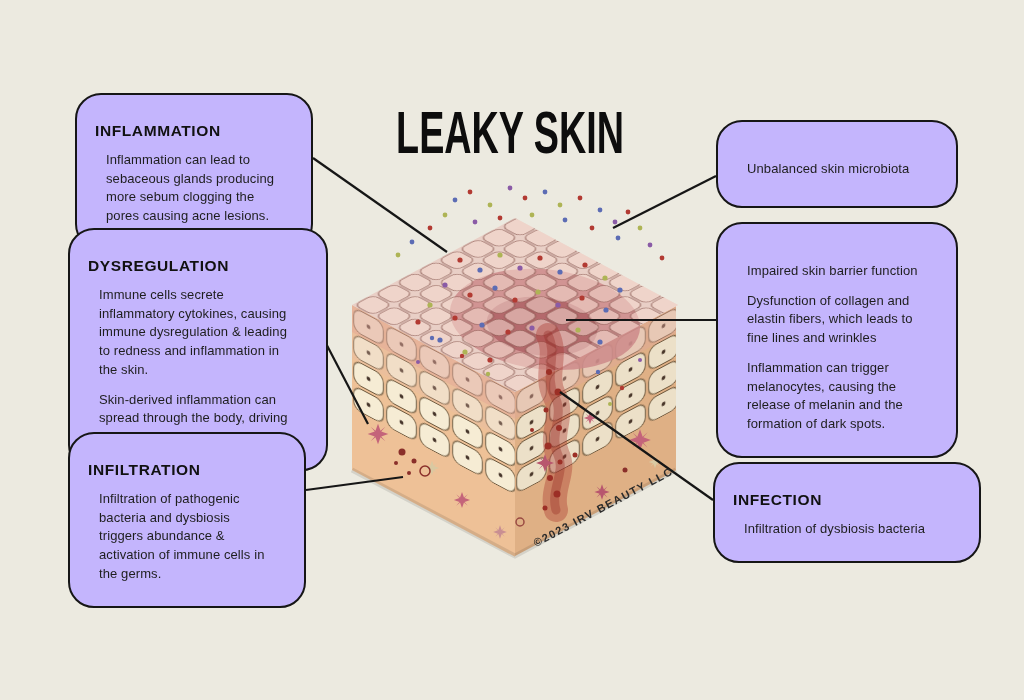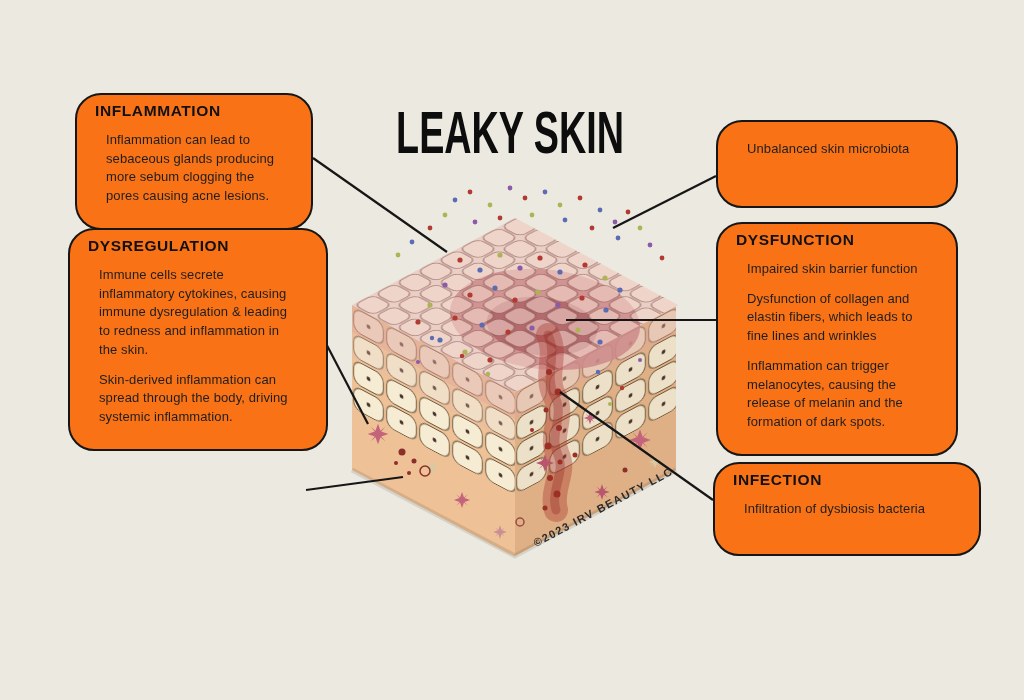--- a/index.html
+++ b/index.html
@@ -3,21 +3,21 @@
 <meta charset="utf-8">
 <style>
   html,body{margin:0;padding:0;background:#ECEAE0;}
   .page{position:relative;width:1024px;height:700px;background:#ECEAE0;
         font-family:"Liberation Sans",sans-serif;overflow:hidden;}
   svg.art{position:absolute;left:0;top:0;z-index:1;}
   .title{position:absolute;left:330px;top:106px;width:360px;text-align:center;z-index:2;
          font-weight:700;font-size:46px;color:#0D0D0D;letter-spacing:0px;
          transform:scale(0.82,1.28);transform-origin:center center;white-space:nowrap;}
   .callout{position:absolute;z-index:2;border:2.5px solid #161616;border-radius:26px;
-           background:#f97316;padding:7px 18px 11px;box-sizing:border-box;color:#1E1E1E;}
+           background:#c4b5fd;padding:27px 18px 11px;box-sizing:border-box;color:#1E1E1E;}
   .callout h2{margin:0 0 7px;font-size:15.5px;letter-spacing:0.6px;font-weight:700;color:#111;}
   .callout p{margin:11px;font-size:13px;line-height:1.44;letter-spacing:0.1px;}
   .callout p + p{margin-top:9px;}
   .c-inflammation{left:75px;top:93px;width:238px;min-height:126px;}
   .c-dysregulation{left:68px;top:228px;width:260px;min-height:196px;}
   .c-infiltration{left:68px;top:432px;width:238px;min-height:130px;}
   .c-unbalanced{left:716px;top:120px;width:242px;min-height:88px;}
   .c-dysfunction{left:716px;top:222px;width:242px;min-height:228px;}
   .c-infection{left:713px;top:462px;width:268px;min-height:94px;}
 </style>
@@ -180,27 +180,30 @@
     <h2>INFLAMMATION</h2>
     <p>Inflammation can lead to sebaceous glands producing more sebum clogging the pores causing acne lesions.</p>
   </div>
 
   <div class="callout c-dysregulation">
     <h2>DYSREGULATION</h2>
     <p>Immune cells secrete inflammatory cytokines, causing immune dysregulation &amp; leading to redness and inflammation in the skin.</p>
     <p>Skin-derived inflammation can spread through the body, driving systemic inflammation.</p>
   </div>
 
+  <div class="callout c-infiltration">
+    <h2>INFILTRATION</h2>
+    <p>Infiltration of pathogenic bacteria and dysbiosis triggers abundance &amp; activation of immune cells in the germs.</p>
+  </div>
 
   <div class="callout c-unbalanced">
     <p>Unbalanced skin microbiota</p>
   </div>
 
   <div class="callout c-dysfunction">
-    <h2>DYSFUNCTION</h2>
     <p>Impaired skin barrier function</p>
     <p>Dysfunction of collagen and elastin fibers, which leads to fine lines and wrinkles</p>
     <p>Inflammation can trigger melanocytes, causing the release of melanin and the formation of dark spots.</p>
   </div>
 
   <div class="callout c-infection">
     <h2>INFECTION</h2>
     <p>Infiltration of dysbiosis bacteria</p>
   </div>
 

